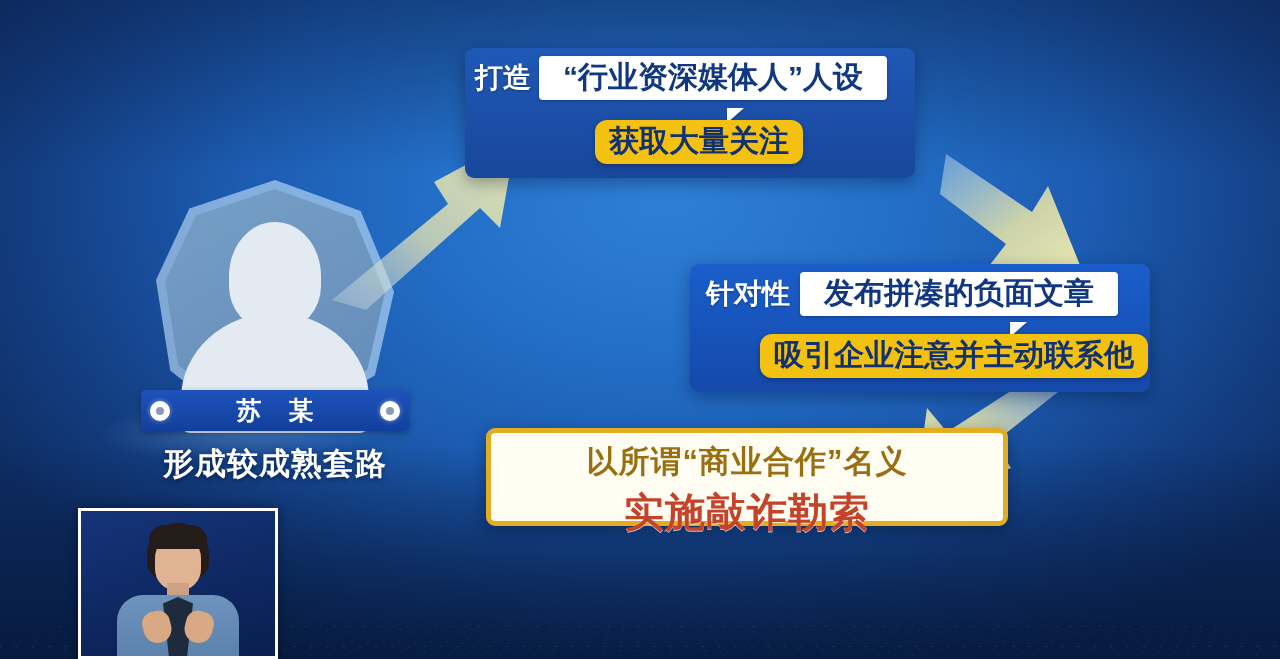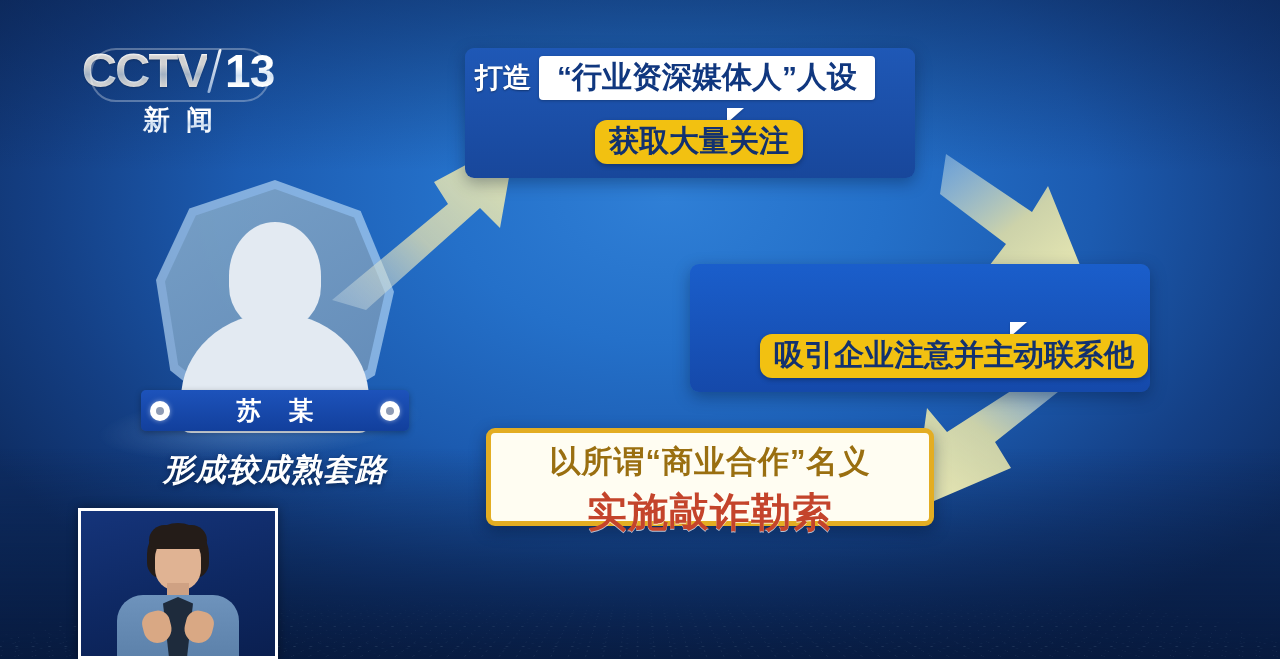--- a/index.html
+++ b/index.html
@@ -209,28 +209,27 @@
   .rivet::after {
     content: "";
     position: absolute;
     inset: 6px;
     border-radius: 50%;
     background: #8e9bb5;
   }
   .rivet.left  { left: 9px; }
   .rivet.right { right: 9px; }
   .person-caption {
-    margin-top: 18px;
+    margin-top: 12px;
     text-align: center;
     font-size: 31px;
     font-weight: 700;
     color: #ffffff;
     letter-spacing: 1px;
     text-shadow: 0 2px 5px rgba(3,20,50,0.65);
-    font-style: italic;
   }
 
   
   .fbox {
     position: absolute;
     border-radius: 9px;
     box-shadow: 0 5px 16px rgba(4,18,46,0.35);
   }
   #box1 {
     left: 465px;
@@ -243,21 +242,21 @@
   #box2 {
     left: 690px;
     top: 264px;
     width: 460px;
     height: 128px;
     background: linear-gradient(to bottom, #1a5ecb, #1549aa);
   }
   #box3 {
     left: 486px;
     top: 428px;
-    width: 448px;
+    width: 522px;
     height: 98px;
     background: #fffdf2;
     border: 5px solid #e3ad22;
     box-sizing: border-box;
     box-shadow: 0 5px 16px rgba(4,18,46,0.4);
   }
 
   .row-top {
     display: flex;
     align-items: center;
@@ -273,21 +272,21 @@
   #box1 .lead { margin-left: 10px; }
   #box2 .lead { margin-left: 16px; }
 
   .whitechip {
     background: #ffffff;
     color: #10377f;
     font-size: 30px;
     font-weight: 700;
     white-space: nowrap;
     border-radius: 4px;
-    padding: 4px 18px 6px;
+    padding: 4px 24px 6px;
     line-height: 1.12;
     box-shadow: 0 1px 3px rgba(0,0,0,0.25);
   }
   #box1 .whitechip { margin-left: 8px; }
   #box2 .whitechip { margin-left: 10px; }
 
   .goldchip {
     position: absolute;
     background: #f2c111;
     color: #12316f;
@@ -412,29 +411,20 @@
 
 <div id="stage">
 
   <div class="topveil"></div>
   <div class="dotfield">
     <div class="dot-layer"></div>
     <div class="dot-layer b"></div>
   </div>
   <div class="bottomveil"></div>
 
-  <div class="logo">
-    <div class="logo-row">
-      <div class="logo-capsule"></div>
-      <span class="logo-cctv">CCTV</span>
-      <span class="logo-slash"></span>
-      <span class="logo-13">13</span>
-    </div>
-    <div class="logo-sub">新闻</div>
-  </div>
 
   <div class="streak"></div>
 
   <div class="person">
     <div class="octagon-wrap">
       <div class="octa octa-outer"></div>
       <div class="octa octa-inner"></div>
       <div class="silhouette-head"></div>
       <div class="silhouette-body"></div>
     </div>
@@ -482,20 +472,24 @@
   <div class="fbox" id="box1">
     <div class="row-top">
       <span class="lead">打造</span>
       <span class="whitechip">“行业资深媒体人”人设</span>
     </div>
     <span class="notch"></span>
     <span class="goldchip">获取大量关注</span>
   </div>
 
   <div class="fbox" id="box2">
+    <div class="row-top">
+      <span class="lead">针对性</span>
+      <span class="whitechip">发布拼凑的负面文章</span>
+    </div>
     <span class="notch"></span>
     <span class="goldchip">吸引企业注意并主动联系他</span>
   </div>
 
   <div class="fbox" id="box3">
     <div class="b3line1">以所谓“商业合作”名义</div>
     <div class="b3line2">实施敲诈勒索</div>
   </div>
 
   <div class="signbox">

